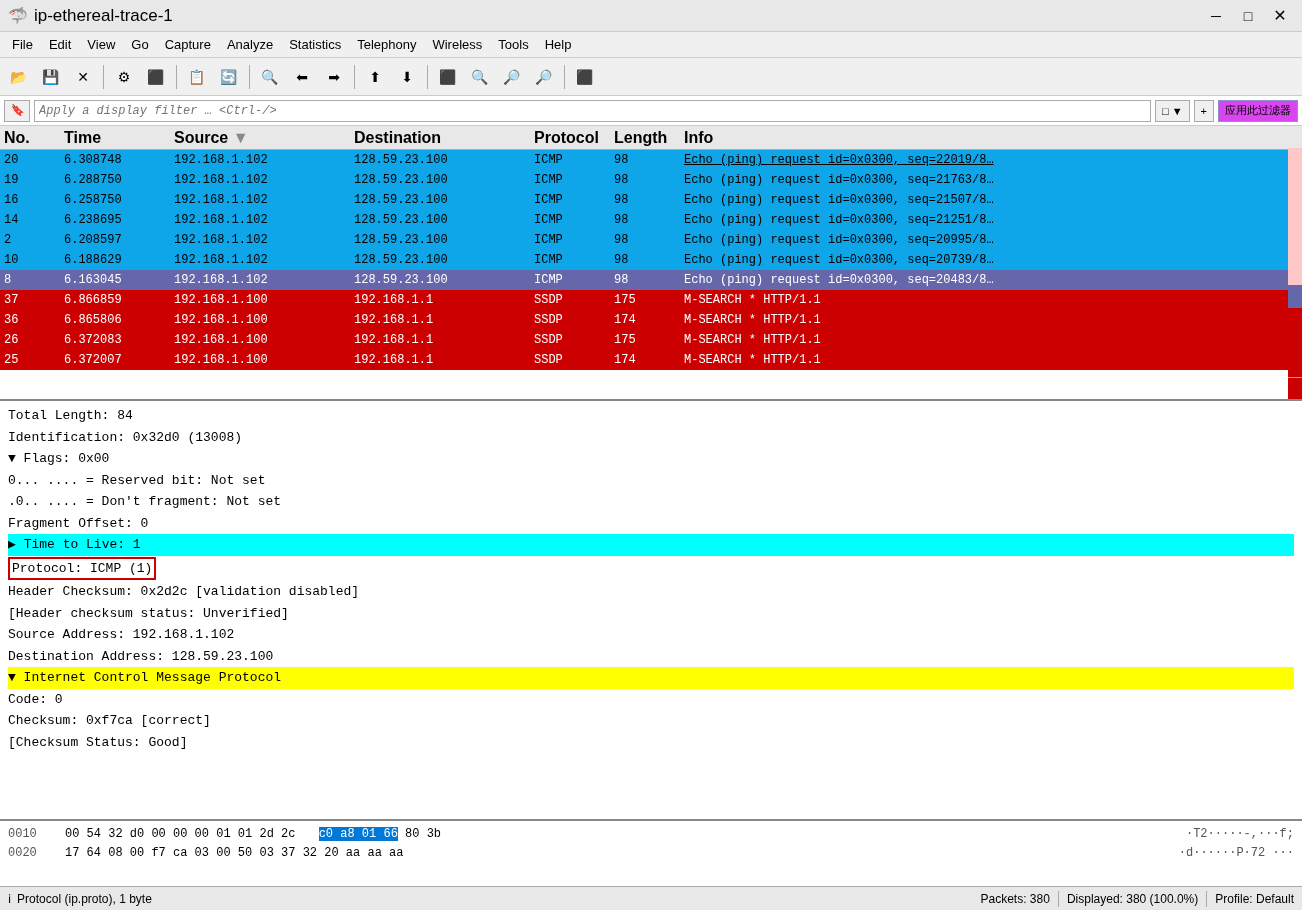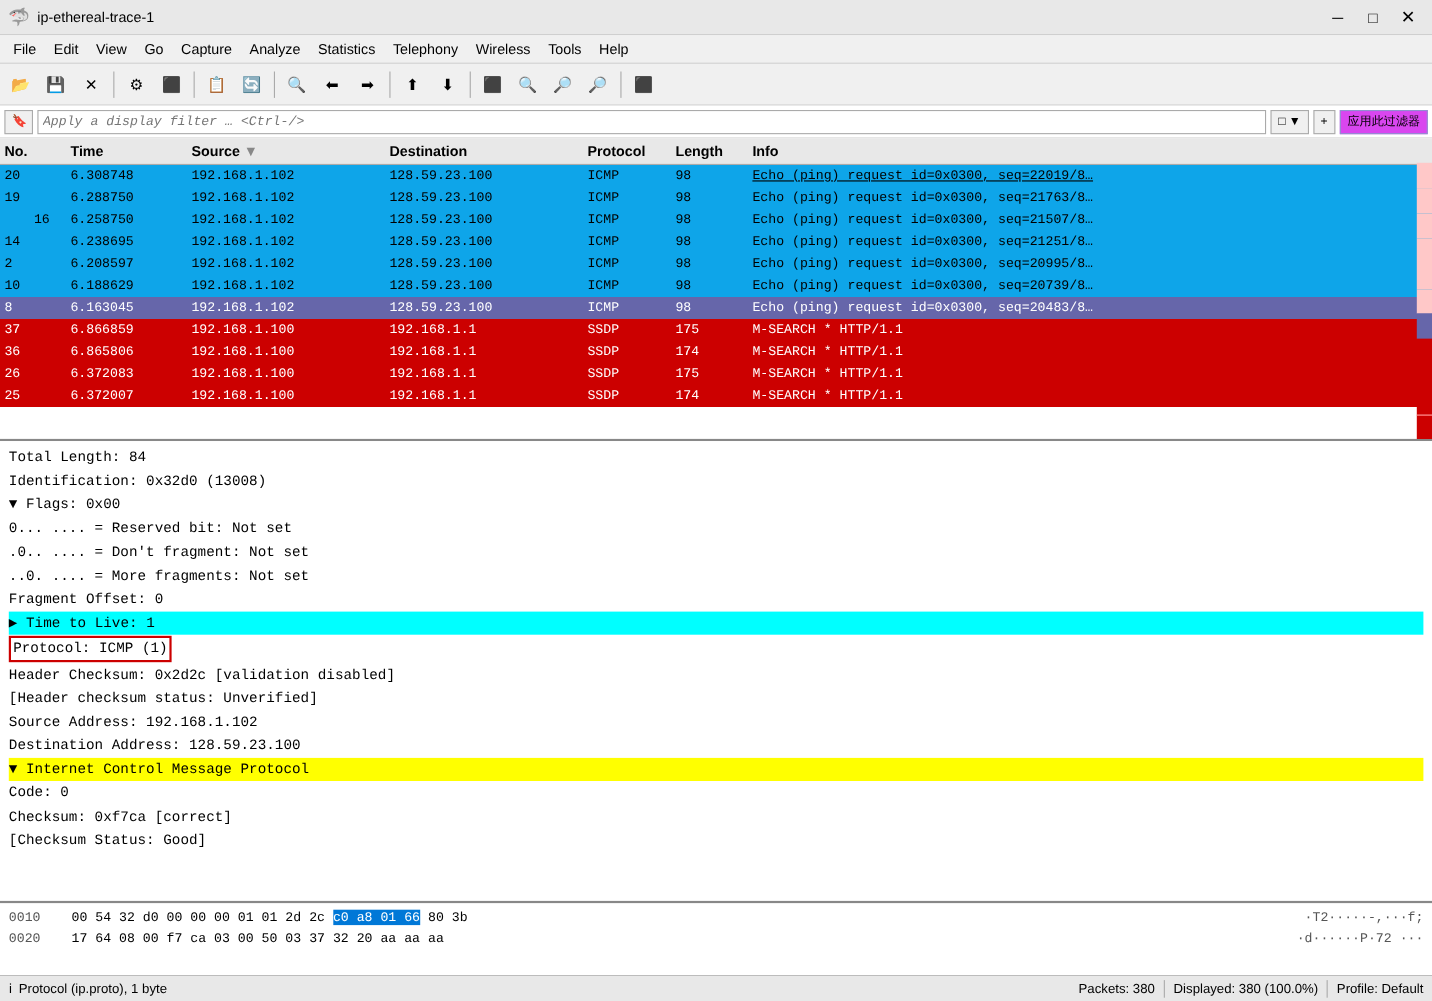--- a/index.html
+++ b/index.html
@@ -95,21 +95,21 @@
       border-bottom: 2px solid #888;
       overflow: hidden;
       height: 275px;
       position: relative;
     }
     #packet-list-header {
       display: flex;
       background: #e8e8e8;
       border-bottom: 1px solid #aaa;
       font-family: 'Segoe UI', sans-serif;
-      font-size: 13px;
+      font-size: 16px;
       font-weight: bold;
       height: 24px;
       align-items: center;
     }
     .col-no { width: 60px; min-width: 60px; padding-left: 4px; }
     .col-time { width: 110px; min-width: 110px; padding-left: 4px; }
     .col-src { width: 180px; min-width: 180px; padding-left: 4px; }
     .col-dst { width: 180px; min-width: 180px; padding-left: 4px; }
     .col-proto { width: 80px; min-width: 80px; padding-left: 4px; }
     .col-len { width: 70px; min-width: 70px; padding-left: 4px; }
@@ -160,21 +160,21 @@
       font-size: 12px;
       padding: 4px 8px;
     }
     #hex-pane::-webkit-scrollbar { width: 14px; }
     #hex-pane::-webkit-scrollbar-track { background: #e0e0e0; }
     #hex-pane::-webkit-scrollbar-thumb { background: #aaa; }
 
     .hex-row { display: flex; gap: 17px; white-space: nowrap; line-height: 1.6; }
     .hex-offset { color: #555; width: 40px; }
     .hex-bytes { flex: 1; }
-    .hex-bytes span.highlight { background: #0078d7; color: #fff; }
+    .hex-bytes span.highlight { background: #0078d7; color: #fff; margin-left: 16px; }
     .hex-ascii { color: #555; }
 
     
     #statusbar {
       position: fixed;
       bottom: 0;
       left: 0;
       width: 1302px;
       height: 24px;
       background: #e8e8e8;
@@ -205,21 +205,21 @@
       flex-direction: column;
     }
     .colorbar-item { flex: 1; }
   </style>
 </head>
 <body>
 
 <div id="titlebar">
   <div id="titlebar-left">
     <span style="font-size:16px;">🦈</span>
-    <span style="font-family:'Segoe UI',sans-serif;font-size:13px;">ip-ethereal-trace-1</span>
+    <span style="font-family:'Segoe UI',sans-serif;font-size:17px;">ip-ethereal-trace-1</span>
   </div>
   <div id="titlebar-controls">
     <button class="title-btn">─</button>
     <button class="title-btn">□</button>
     <button class="title-btn" style="font-size:16px;">✕</button>
   </div>
 </div>
 
 <div id="menubar">
 <div class="menu-item">File</div>
@@ -294,21 +294,21 @@
       <div class="packet-row pink">
     <div class="col-no" style="padding-left:4px;">19</div>
     <div class="col-time">6.288750</div>
     <div class="col-src">192.168.1.102</div>
     <div class="col-dst">128.59.23.100</div>
     <div class="col-proto">ICMP</div>
     <div class="col-len">98</div>
     <div class="col-info" style="overflow:hidden;text-overflow:ellipsis;white-space:nowrap;">Echo (ping) request  id=0x0300, seq=21763/8…</div>
   </div>
       <div class="packet-row pink">
-    <div class="col-no" style="padding-left:16px;text-align:center;">16</div>
+    <div class="col-no" style="padding-left:4px;">16</div>
     <div class="col-time">6.258750</div>
     <div class="col-src">192.168.1.102</div>
     <div class="col-dst">128.59.23.100</div>
     <div class="col-proto">ICMP</div>
     <div class="col-len">98</div>
     <div class="col-info" style="overflow:hidden;text-overflow:ellipsis;white-space:nowrap;">Echo (ping) request  id=0x0300, seq=21507/8…</div>
   </div>
       <div class="packet-row pink">
     <div class="col-no" style="padding-left:4px;">14</div>
     <div class="col-time">6.238695</div>
@@ -397,21 +397,20 @@
     <div class="colorbar-item" style="background:#cc0000;border-top:1px solid #ff8080;"></div>
   </div>
 </div>
 
 <div id="detail-pane">
 <div class="detail-line">Total Length: 84</div>
     <div class="detail-line">Identification: 0x32d0 (13008)</div>
     <div class="detail-line">▼ Flags: 0x00</div>
     <div class="detail-line">    0... ....  = Reserved bit: Not set</div>
     <div class="detail-line">    .0.. ....  = Don't fragment: Not set</div>
-    <div class="detail-line">    ..0. ....  = More fragments: Not set</div>
     <div class="detail-line">Fragment Offset: 0</div>
     <div class="detail-line" style="background: rgb(0, 255, 255);">▶ Time to Live: 1</div>
     <div class="detail-line"><span style="border: 2px solid rgb(204, 0, 0); display: inline-block; padding: 0px 2px;">Protocol: ICMP (1)</span></div>
     <div class="detail-line">Header Checksum: 0x2d2c [validation disabled]</div>
     <div class="detail-line">[Header checksum status: Unverified]</div>
     <div class="detail-line">Source Address: 192.168.1.102</div>
     <div class="detail-line">Destination Address: 128.59.23.100</div>
     <div class="detail-line" style="background: rgb(255, 255, 0);">▼ Internet Control Message Protocol</div>
     <div class="detail-line">    Code: 0</div>
     <div class="detail-line">    Checksum: 0xf7ca [correct]</div>

